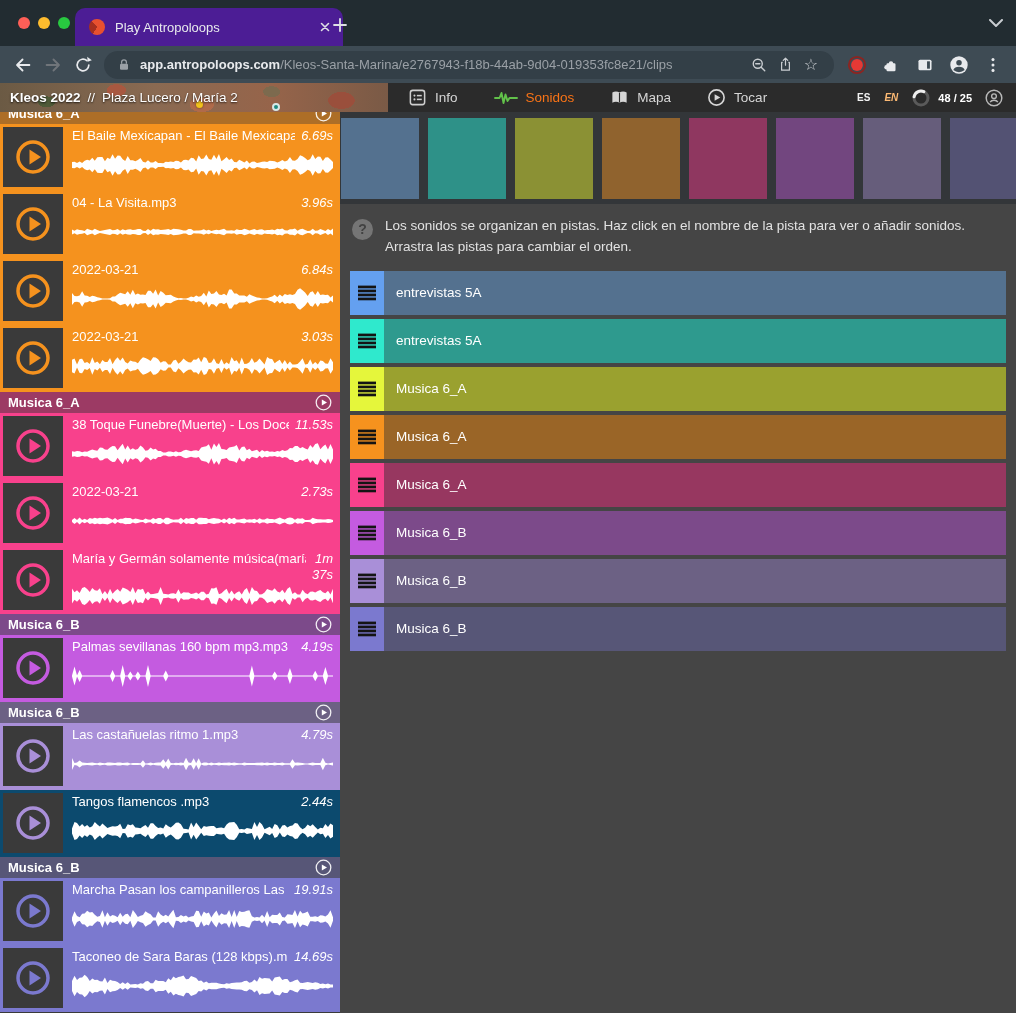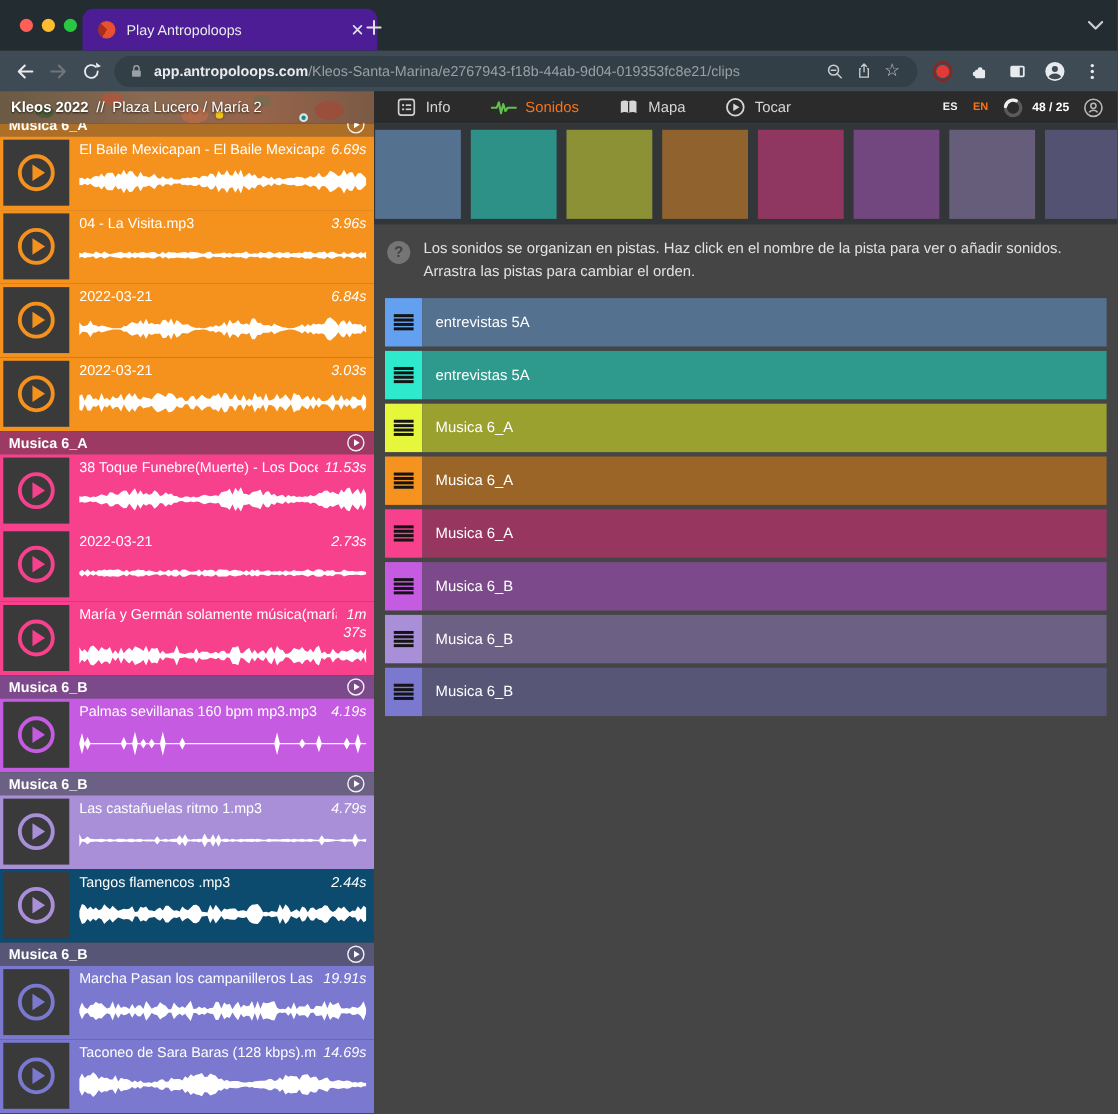--- a/index.html
+++ b/index.html
@@ -28,21 +28,21 @@
   .url { font-size:13px; white-space:nowrap; overflow:hidden; margin-left:8px; }
   .url .host { color:#e8eaed; font-weight:bold; }
   .url .path { color:#9aa0a6; }
   .omni-spacer { flex:1; }
   .omni-ico { width:26px; height:24px; display:flex; align-items:center; justify-content:center; flex:none; }
   .star-glyph { color:#c9cdd1; font-size:16px; line-height:1; }
   .tb-right { display:flex; align-items:center; gap:4px; }
 
   
   .appheader { height:29px; display:flex; }
-  .map-photo { width:340px; height:29px; position:relative; flex:none; overflow:hidden;
+  .map-photo { width:388px; height:29px; position:relative; flex:none; overflow:hidden;
     background:
       radial-gradient(14px 9px at 12% 65%, #4e5a38 0 60%, transparent 61%),
       radial-gradient(16px 10px at 30% 25%, #a85840 0 60%, transparent 61%),
       radial-gradient(20px 12px at 52% 75%, #b06a4a 0 60%, transparent 61%),
       radial-gradient(14px 9px at 70% 30%, #7c6a4e 0 60%, transparent 61%),
       radial-gradient(22px 14px at 88% 60%, #9a4f3c 0 60%, transparent 61%),
       linear-gradient(90deg,#6b5a44,#8a6a52 40%,#96644a 70%,#7a5a46); text-align: right; }
   .pin { position:absolute; left:196px; top:18px; width:7px; height:7px; border-radius:50%;
     background:#f2c21c; box-shadow:0 0 2px rgba(0,0,0,.5); }
   .geodot { position:absolute; left:272px; top:20px; width:8px; height:8px; border-radius:50%;
@@ -50,21 +50,21 @@
   .crumb { position:absolute; left:10px; top:0; height:29px; display:flex; align-items:center;
     gap:7px; color:#fff; font-size:13.5px; text-shadow:0 1px 2px rgba(0,0,0,.75); white-space:nowrap; }
   .crumb .proj { font-weight:bold; }
   .appnav { flex:1; background:#2b2b2b; display:flex; align-items:center; padding:0 12px 0 20px; }
   .navitem { display:flex; align-items:center; gap:8px; margin-right:36px; color:#d6d6d6;
     font-size:13.5px; cursor:pointer; }
   .navitem.active { color:#f97316; }
   .nav-spacer { flex:1; }
   .lang { font-size:10px; font-weight:bold; margin-right:14px; cursor:pointer; }
   .lang.es { color:#f2f2f2; }
-  .lang.en { color:#f97316; }
+  .lang.en { color:#fdba74;font-style:italic; }
   .counter { color:#fff; font-size:11px; font-weight:bold; margin:0 12px 0 8px; white-space:nowrap; }
 
   
   .content { display:flex; height:901px; }
   .sidebar { width:340px; flex:none; overflow:hidden; background:#3a3a3a; }
   .sec-header { height:21px; display:flex; align-items:center; padding:0 8px; color:#fff;
     font-size:13px; font-weight:bold; cursor:pointer; }
   .sec-header .shlabel { white-space:nowrap; overflow:hidden; }
   .sec-play { margin-left:auto; display:flex; }
   .sec-header.partial { height:12px; overflow:hidden; }

